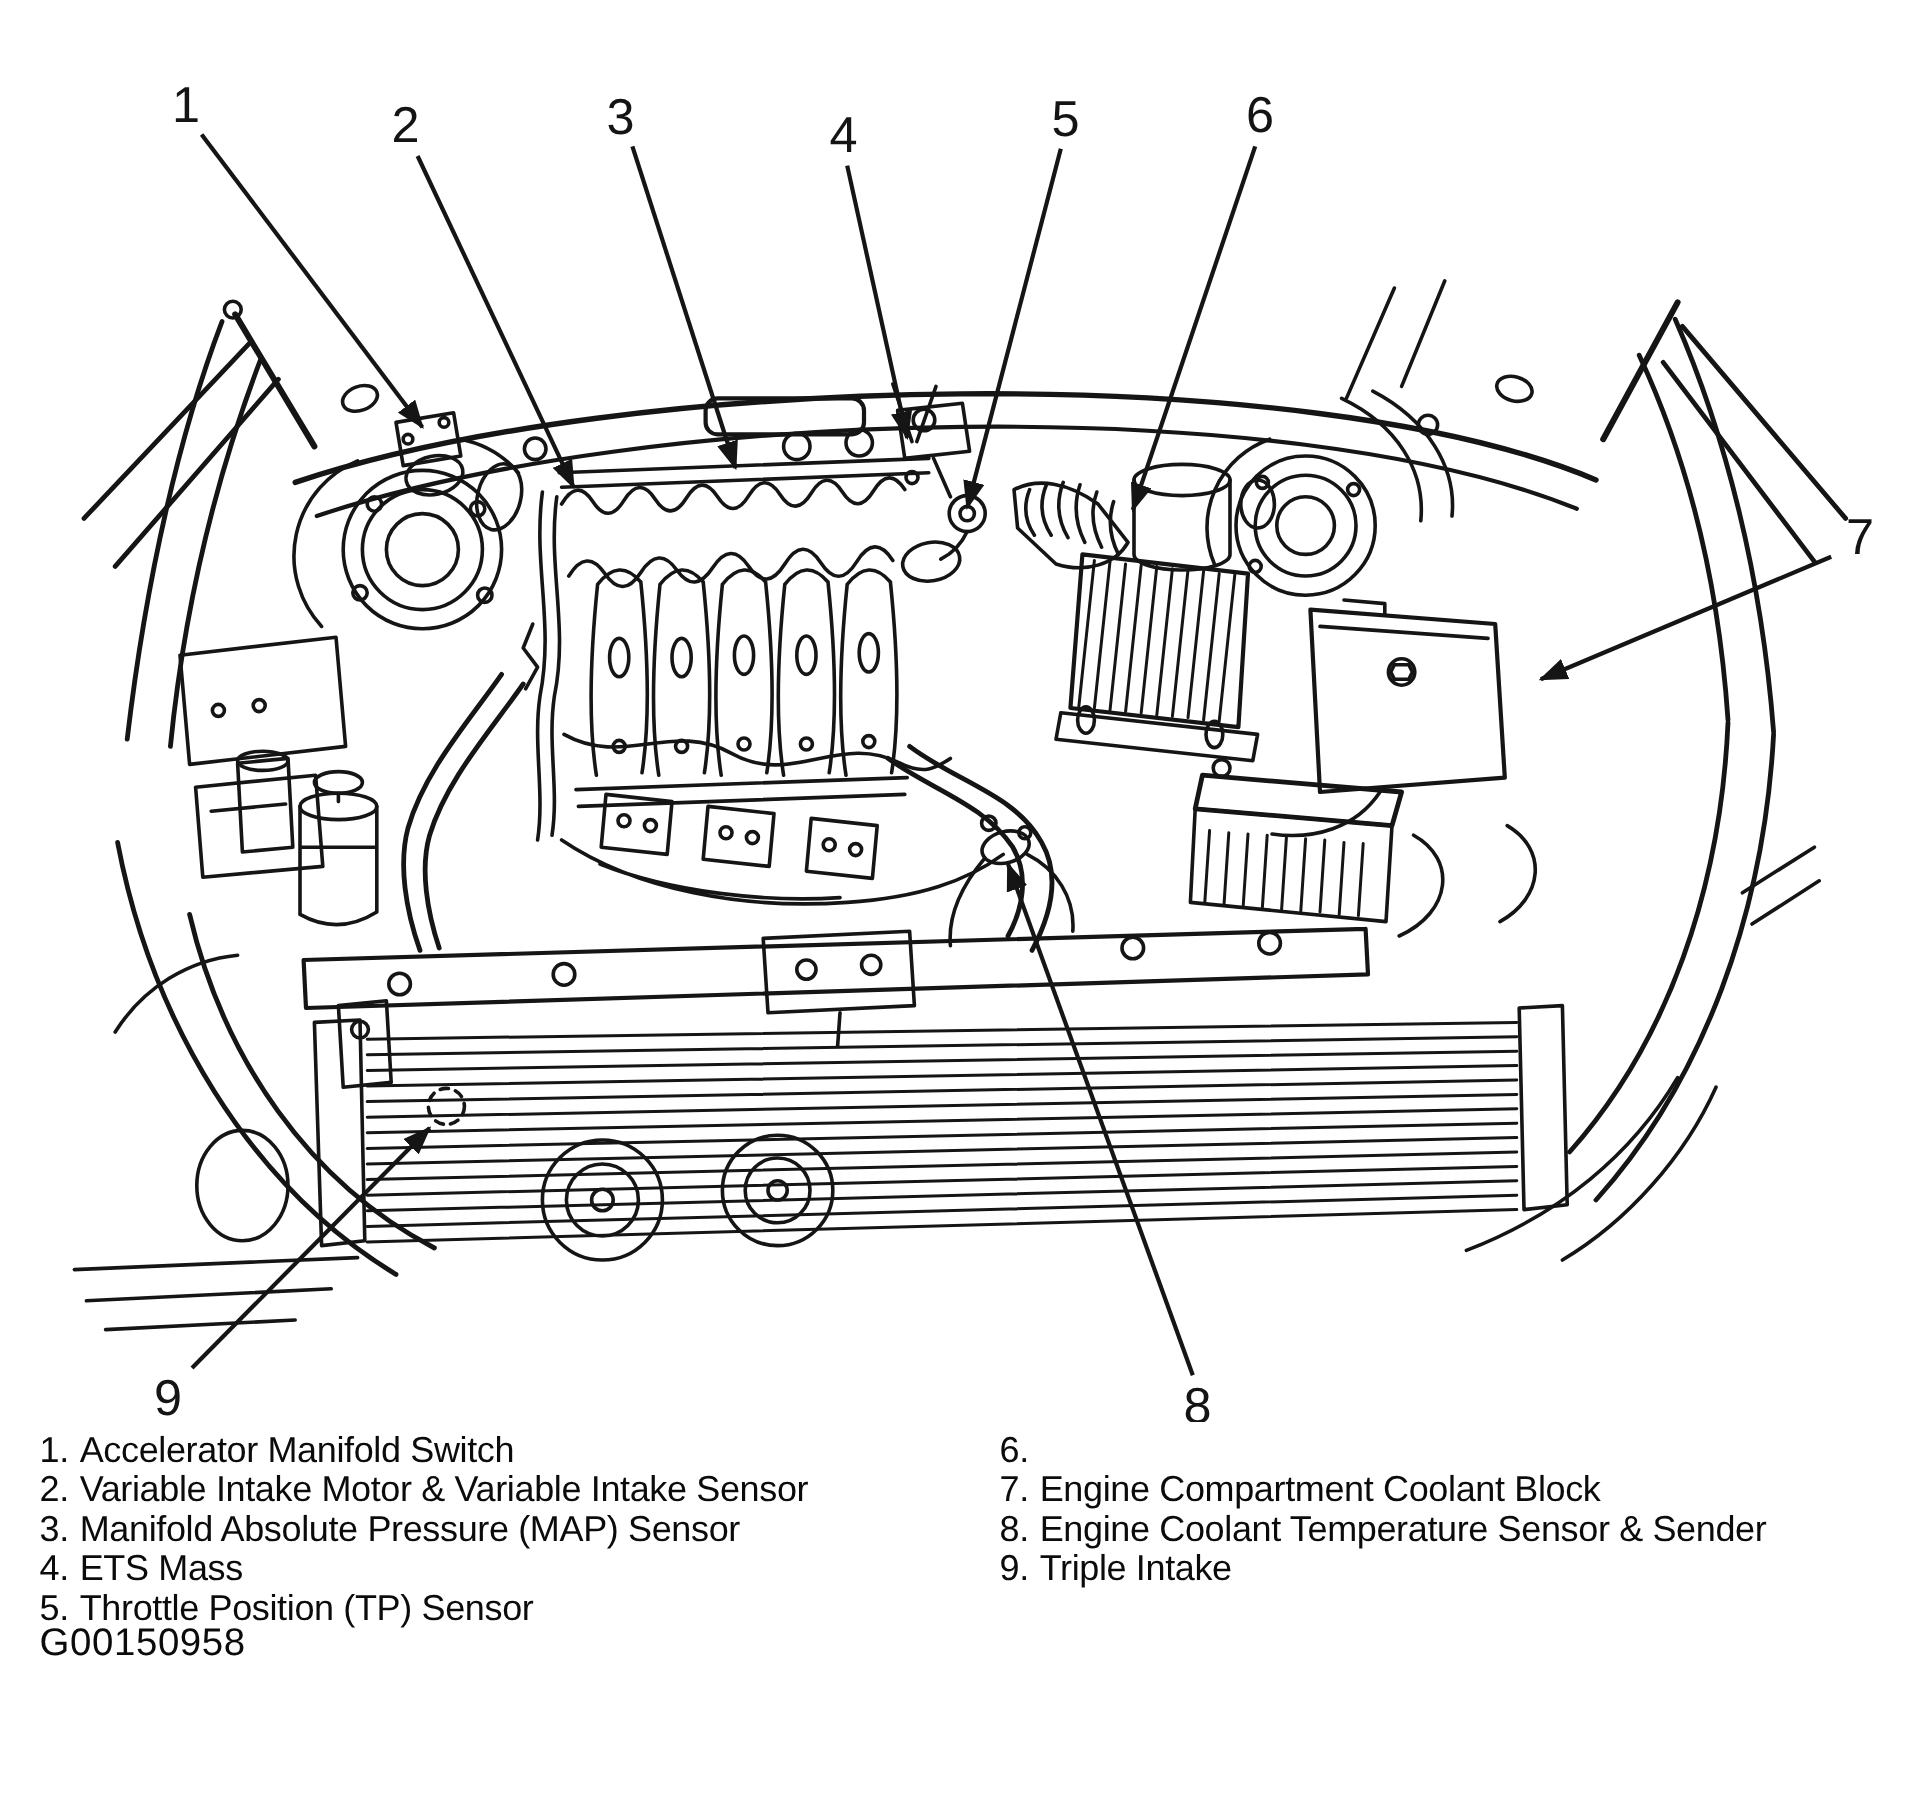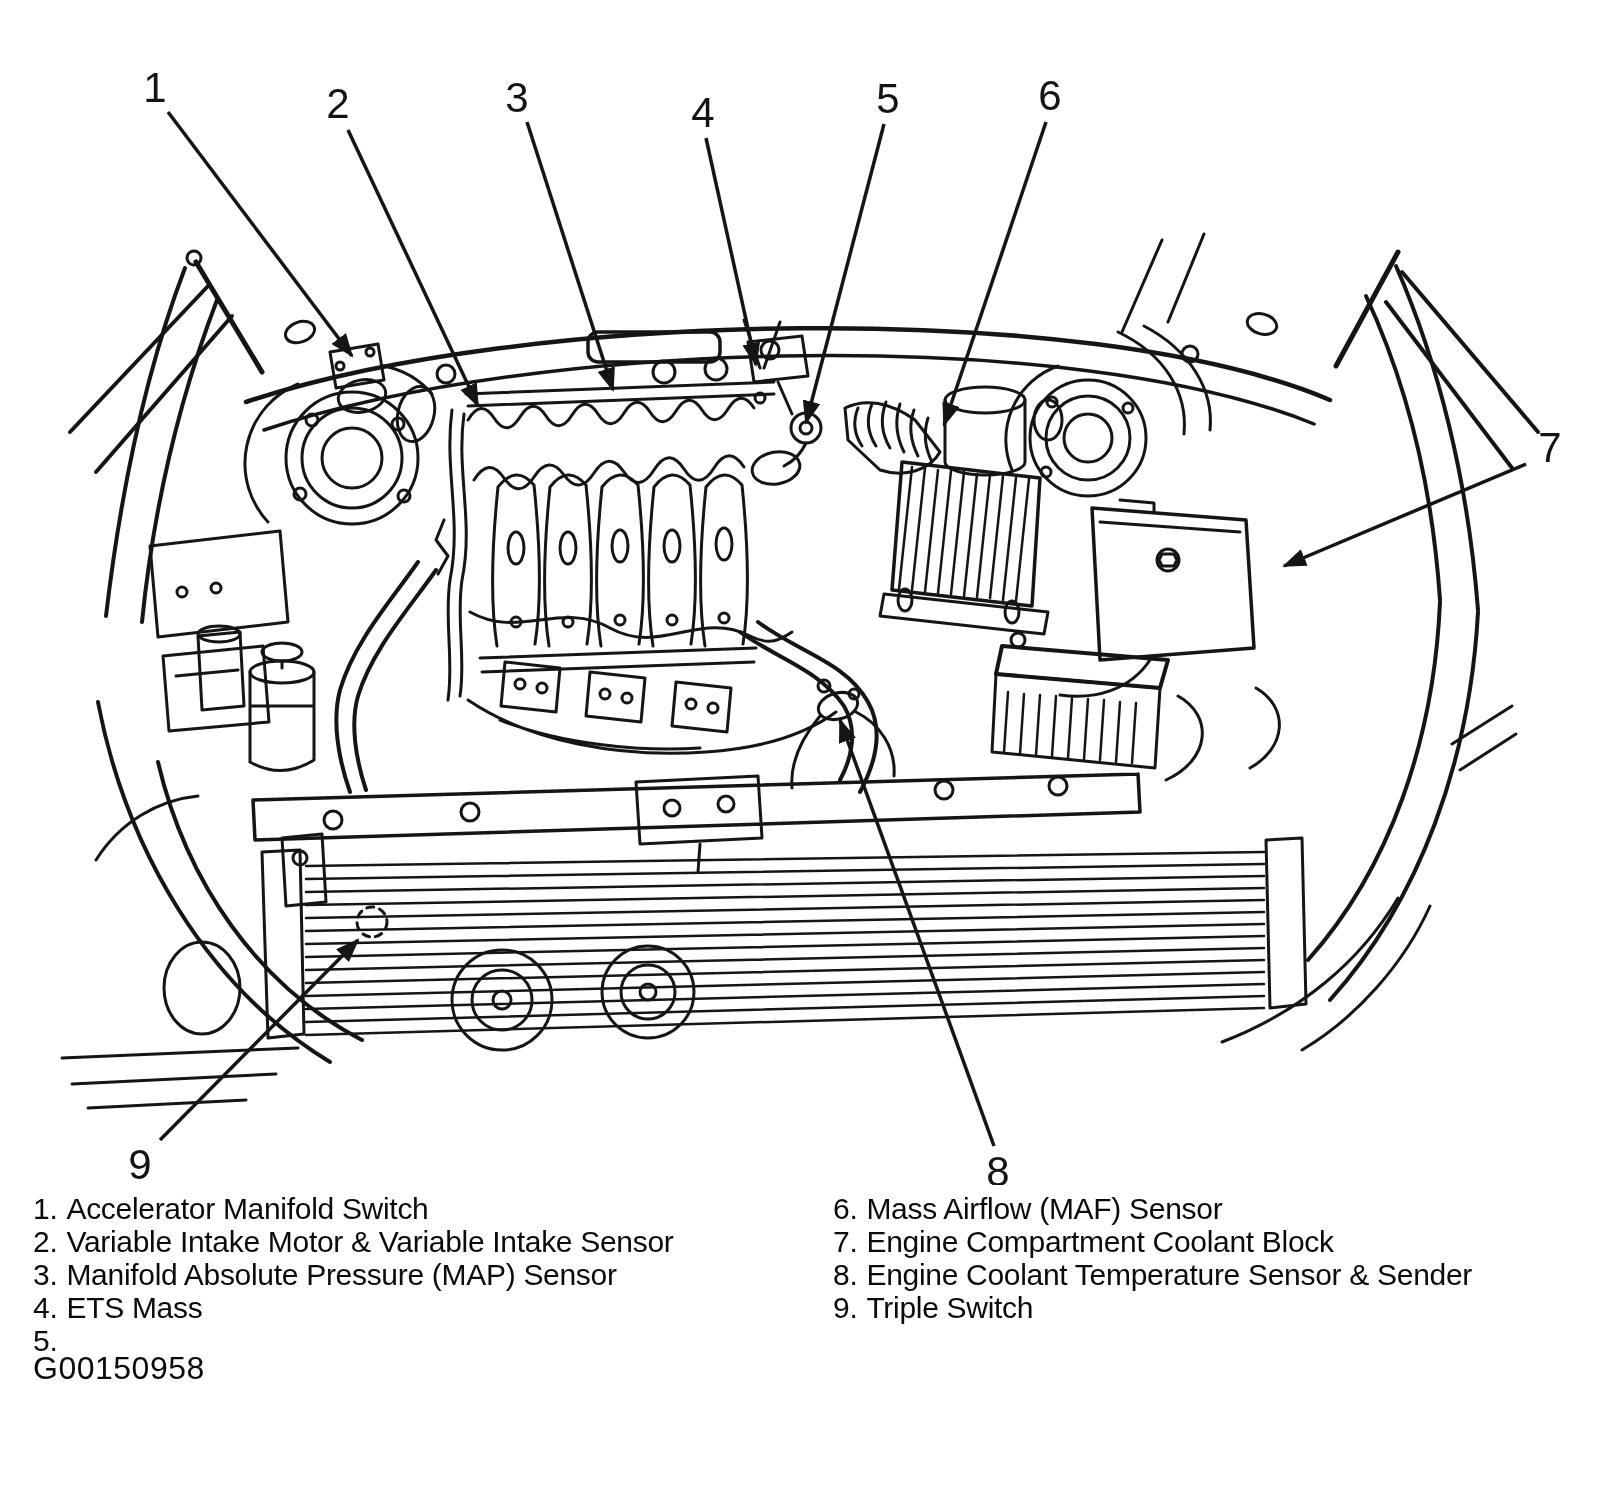--- a/index.html
+++ b/index.html
@@ -266,35 +266,35 @@
   <div class="legend-row">
       <span class="lnum">3.</span>
       <span>Manifold Absolute Pressure (MAP) Sensor</span>
     </div>
   <div class="legend-row">
       <span class="lnum">4.</span>
       <span>ETS Mass</span>
     </div>
   <div class="legend-row">
       <span class="lnum">5.</span>
+      <span>Throttle Position (TP) Sensor</span>
     </div>
 </div>
 
 <div class="legend legend-right">
   <div class="legend-row">
       <span class="lnum">6.</span>
-      <span>Mass Airflow (MAF) Sensor</span>
     </div>
   <div class="legend-row">
       <span class="lnum">7.</span>
       <span>Engine Compartment Coolant Block</span>
     </div>
   <div class="legend-row">
       <span class="lnum">8.</span>
       <span>Engine Coolant Temperature Sensor &amp; Sender</span>
     </div>
   <div class="legend-row">
       <span class="lnum">9.</span>
-      <span>Triple Switch</span>
+      <span>Triple Intake</span>
     </div>
 </div>
 
 <div class="figure-code">G00150958</div>
 
 </body></html>

